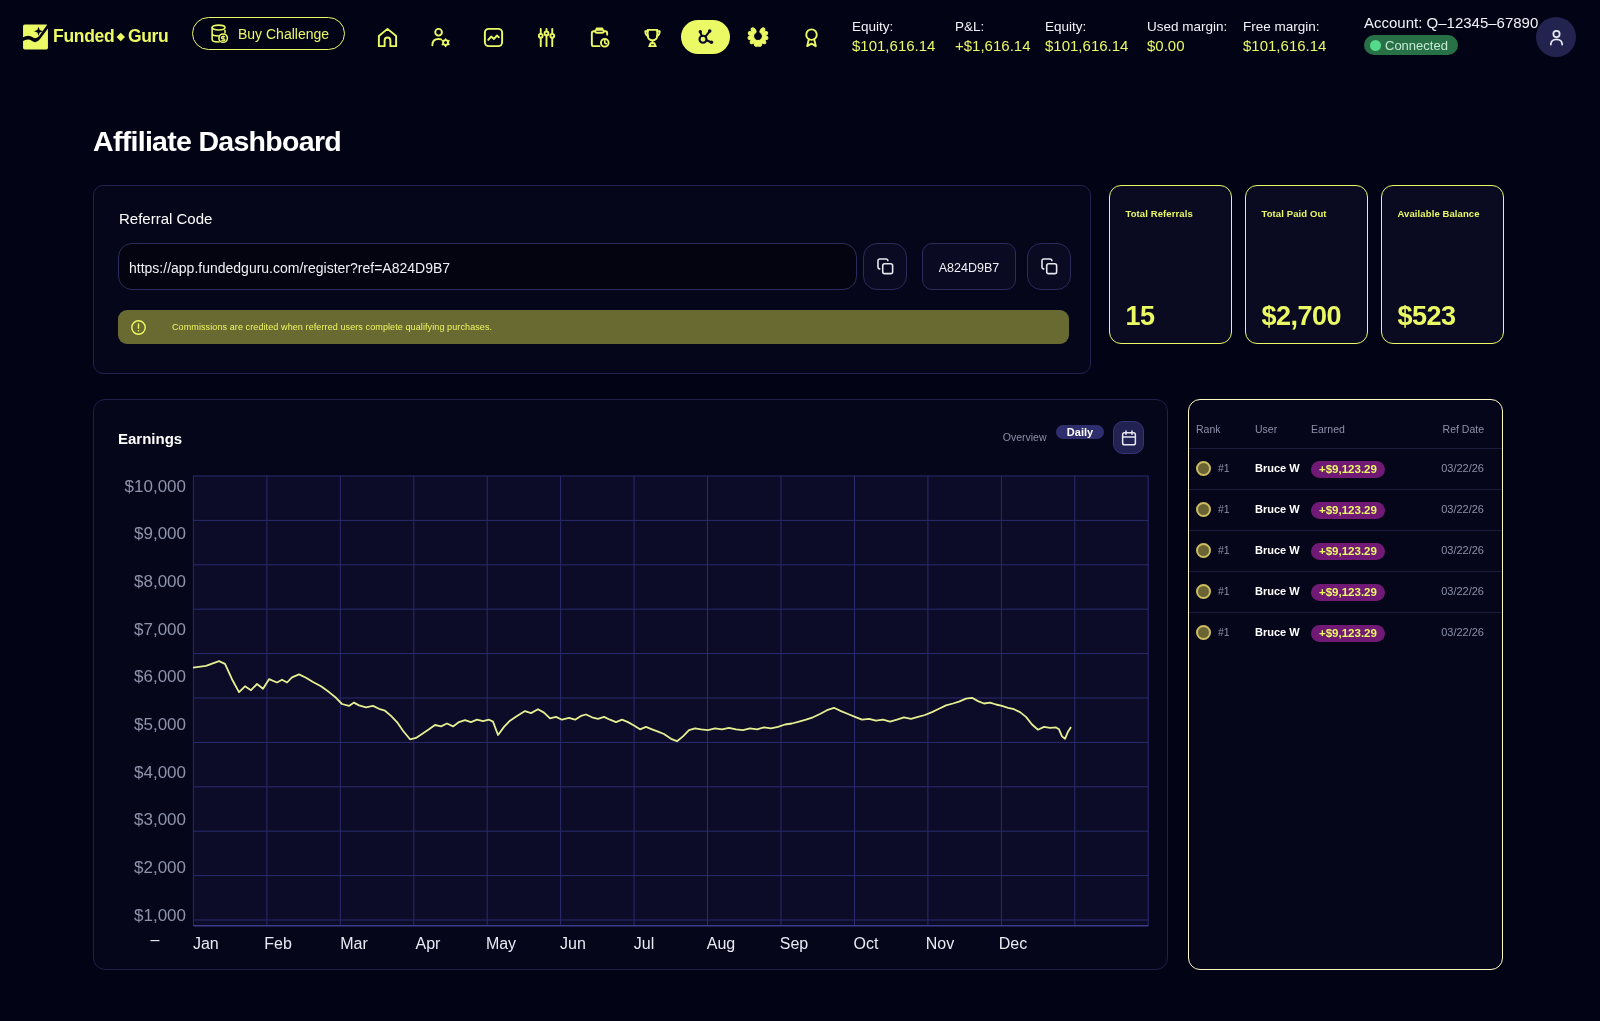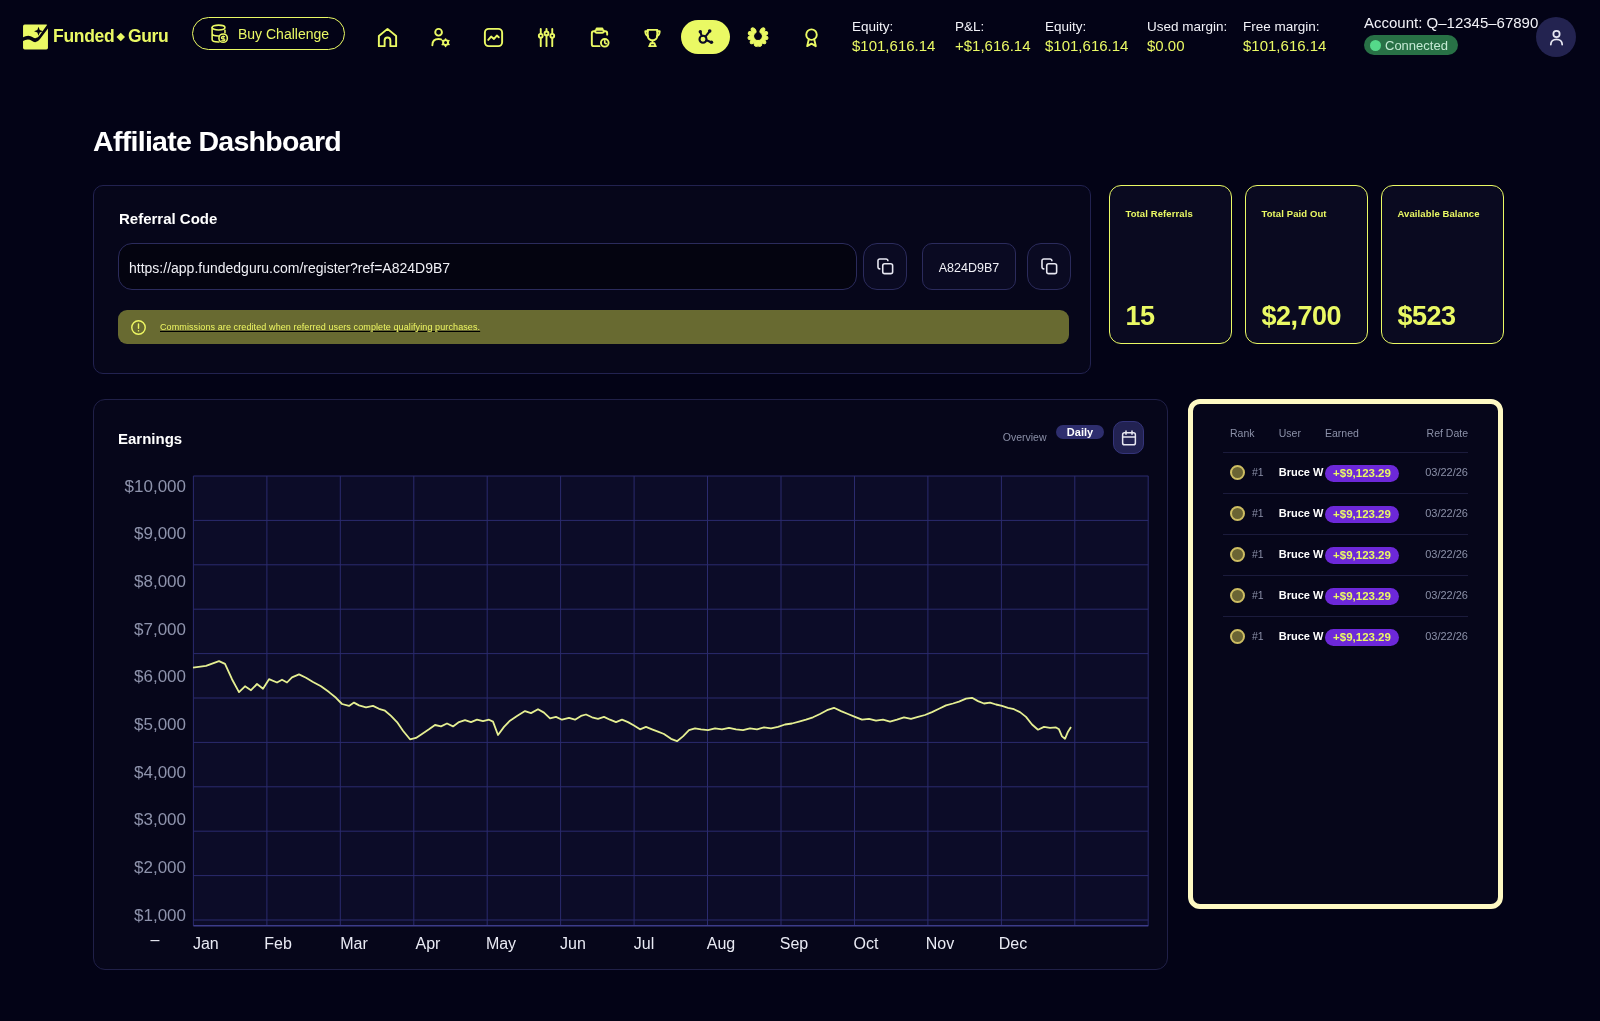--- a/index.html
+++ b/index.html
@@ -22,26 +22,26 @@
 .acct .t { color:#f2f2f8; font-size:15px; margin-bottom:4px; }
 .conn { display:inline-flex; align-items:center; gap:4px; background:#287146; border-radius:10px; padding:2.5px 10px 2.5px 6px; }
 .conn .dot { width:11px; height:11px; border-radius:50%; background:#55d98a; }
 .conn .ct { color:#c4ead4; font-size:13px; }
 .avatar { position:absolute; left:1536px; top:17px; width:40px; height:40px; border-radius:50%; background:#232350; display:flex; align-items:center; justify-content:center; }
 
 .main { padding:0 93px 0 93px; }
 h1 { color:#fff; font-size:28.5px; font-weight:bold; letter-spacing:-0.7px; margin:52px 0 0 0; }
 .toprow { display:flex; margin-top:27px; }
 .refcard { width:998px; height:189px; border:1px solid #222250; border-radius:10px; background:#06061a; padding:24px; }
-.refcard h2 { color:#fff; font-size:15px; font-weight:bold; margin:0 0 0 1px; }
+.refcard h2 { color:#fff; font-size:15px; font-weight:normal; margin:0 0 0 1px; }
 .refrow { display:flex; margin-top:16px; }
 .refinput { flex:none; width:739px; height:47px; border:1px solid #2b2b5c; border-radius:14px; background:#040410; color:#f0f0f6; font-size:14px; display:flex; align-items:center; padding-left:10px; padding-top:3px; }
 .sqbtn { flex:none; width:44px; height:47px; border:1px solid #2b2b5c; border-radius:14px; background:#0a0a22; display:flex; align-items:center; justify-content:center; }
 .codebox { flex:none; width:94px; height:47px; border:1px solid #2b2b5c; border-radius:10px; background:#0a0a22; color:#f0f0f6; font-size:12.5px; display:flex; align-items:center; justify-content:center; padding-top:3px; }
-.banner { margin-top:20px; width:951px; height:34px; background:#686a31; border-radius:9px; display:flex; align-items:center; padding:0 12px; gap:13px;text-decoration:underline; }
+.banner { margin-top:20px; width:951px; height:34px; background:#686a31; border-radius:9px; display:flex; align-items:center; padding:0 12px; gap:25px; }
 .banner .txt { color:#eef763; font-size:9px; letter-spacing:0.1px; }
 .statcards { display:flex; margin-left:17.5px; gap:13px; }
 .scard { width:123px; height:159px; border:1.5px solid #eaf964; border-radius:12px; background:#0a0a20; padding:22px 8px 11px 16px; display:flex; flex-direction:column; justify-content:space-between; }
 .scard .t { color:#eaf964; font-size:9.5px; font-weight:bold; letter-spacing:0.1px; }
 .scard .v { color:#eaf964; font-size:27px; font-weight:bold; letter-spacing:-0.5px; }
 </style>
 </head>
 <body>
 <div class="nav">
   <div class="logo">
@@ -217,31 +217,31 @@
         </div>
     </div>
   </div>
   <style>
   .botrow { display:flex; margin-top:25px; }
   .chartcard { position:relative; width:1075px; height:571px; border:1px solid #202048; border-radius:12px; background:#06061a; }
   .chartcard h2 { position:absolute; left:24px; top:30px; color:#fff; font-size:15px; font-weight:bold; }
   .ovw { position:absolute; right:120.5px; top:31px; color:#8b90a8; font-size:10.5px; }
   .daily { position:absolute; right:63px; top:25px; width:48px; height:14px; background:#2e2e6e; border-radius:13px; color:#fff; font-size:11px; font-weight:bold; display:flex; align-items:center; justify-content:center; }
   .calbtn { position:absolute; right:23px; top:21px; width:31px; height:33px; background:#222252; border:1px solid #34347a; border-radius:10px; display:flex; align-items:center; justify-content:center; }
-  .tablecard { width:315px; height:510px; border:5px solid #fef9c3; border-radius:12px; background:#06061a; margin-left:20px; padding:0 30px; }
+  .tablecard { width:315px; height:571px; border:1px solid #fef9c3; border-radius:12px; background:#06061a; margin-left:20px; padding:0 0; }
   .thead { display:flex; color:#8b90a8; font-size:10.5px; margin-top:24px; padding-bottom:13px; line-height:1; }
   .trow { display:flex; align-items:center; height:41px; border-top:1px solid #1b1b3c; line-height:1; }
   .c1 { width:66px; padding-left:7px; display:flex; align-items:center; gap:7px; }
   .c2 { width:56px; }
   .c3 { width:108px; }
   .c4 { width:65px; text-align:right; }
   .av { width:15px; height:15px; border-radius:50%; background:#6a6434; border:2px solid #cdbd62; flex:none; }
   .rk { color:#8b90a8; font-size:10.5px; }
   .un { color:#fff; font-size:11px; font-weight:bold; }
-  .pill { display:inline-block; background:#6d28d9; border-radius:9px; padding:2.5px 8px; color:#eaf964; font-size:11.5px; font-weight:bold; }
+  .pill { display:inline-block; background:#701a75; border-radius:9px; padding:2.5px 8px; color:#eaf964; font-size:11.5px; font-weight:bold; }
   .dt { color:#8b90a8; font-size:11px; }
   </style>
   <div class="botrow">
     <div class="chartcard">
       <svg width="1075" height="571" viewBox="0 0 1075 571" style="position:absolute;left:0;top:0">
         <rect x="99.4" y="76" width="954.9" height="449.8" fill="rgba(70,70,165,0.10)"></rect>
         <g stroke="#2b2b6e" stroke-width="1">
           <line x1="99.4" y1="76" x2="99.4" y2="525.8"></line>
           <line x1="172.9" y1="76" x2="172.9" y2="525.8"></line>
           <line x1="246.3" y1="76" x2="246.3" y2="525.8"></line>

